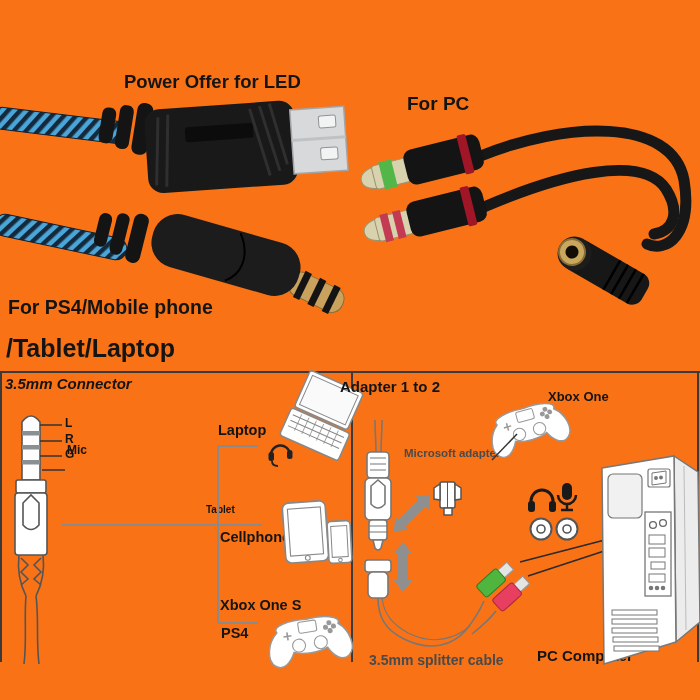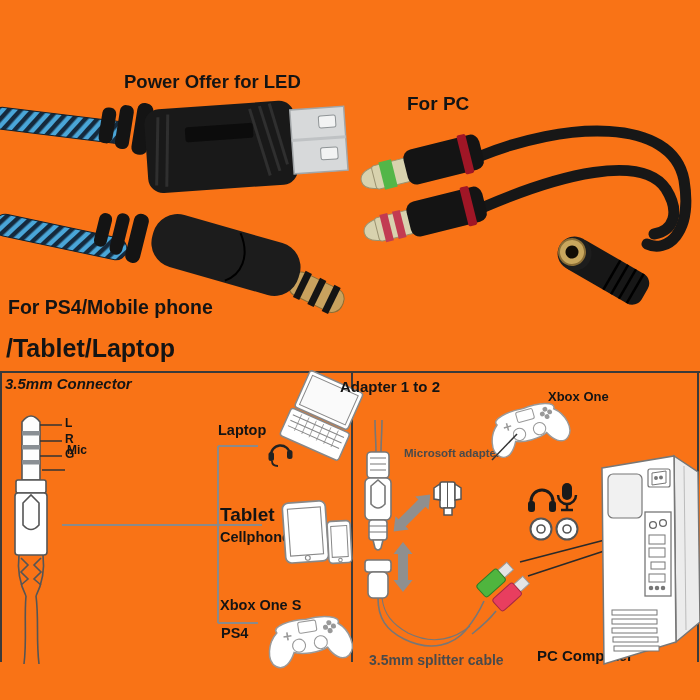--- a/index.html
+++ b/index.html
@@ -115,21 +115,21 @@
   <div class="border" style="left:0;top:371px;width:2px;height:291px;"></div>
   <div class="border" style="left:351px;top:371px;width:2px;height:291px;"></div>
   <div class="border" style="left:697px;top:371px;width:2px;height:291px;"></div>
 
   <div class="lbl" style="left:5px;top:376px;font-size:15px;font-style:italic;">3.5mm Connector</div>
   <div class="lbl" style="left:65px;top:417px;font-size:12px;">L</div>
   <div class="lbl" style="left:65px;top:433px;font-size:12px;">R</div>
   <div class="lbl" style="left:65px;top:448px;font-size:12px;">G</div>
   <div class="lbl" style="left:67px;top:444px;font-size:12px;">Mic</div>
   <div class="lbl" style="left:218px;top:423px;font-size:14.5px;">Laptop</div>
-  <div class="lbl" style="left:220px;top:505px;font-size:19px;">Tablet</div>
+  <div class="lbl" style="left:206px;top:505px;font-size:10px;">Tablet</div>
   <div class="lbl" style="left:220px;top:530px;font-size:14.5px;">Cellphone</div>
   <div class="lbl" style="left:220px;top:598px;font-size:14.5px;">Xbox One S</div>
   <div class="lbl" style="left:221px;top:626px;font-size:14.5px;text-align:center;">PS4</div>
 
   <svg style="left:0;top:372px;" width="352" height="328" viewBox="0 0 352 328">
 
     <g stroke="#555" stroke-width="1.6" fill="#fff">
       <path d="M 22,50 Q 31,38 40,50 L 40,108 L 22,108 Z" fill="#fdfdfd"></path>
       <rect x="22" y="59" width="18" height="4.5" fill="#8a8f94" stroke="none"></rect>
       <rect x="22" y="73" width="18" height="4.5" fill="#8a8f94" stroke="none"></rect>

